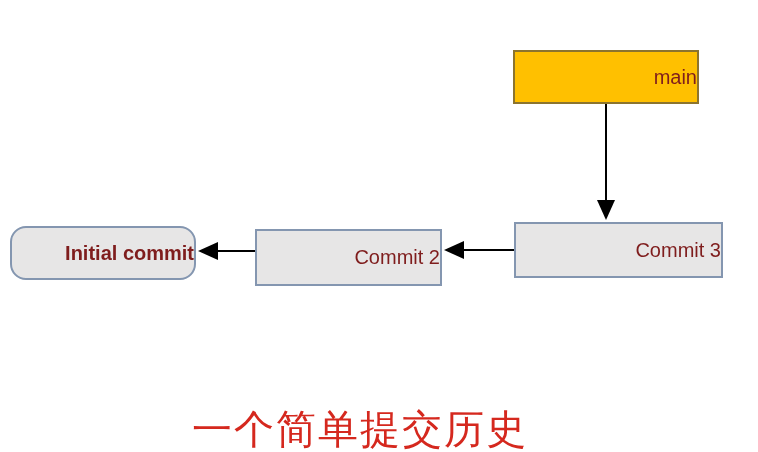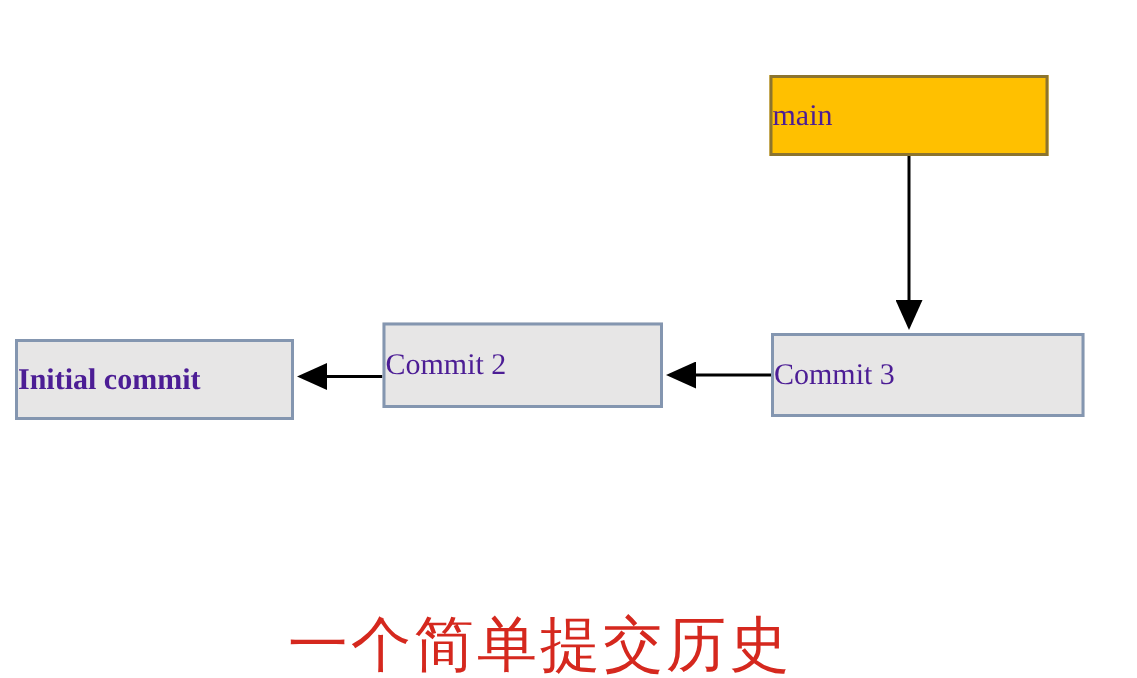--- a/index.html
+++ b/index.html
@@ -9,36 +9,35 @@
     width: 758px;
     height: 452px;
     background: #ffffff;
     overflow: hidden;
     font-family: "Liberation Sans", "DejaVu Sans", sans-serif;
   }
   .node {
     position: absolute;
     display: flex;
     align-items: center;
-    justify-content: flex-start;
+    justify-content: flex-end;
     font-size: 20px;
-    color: #4c1d95;
-    font-family: Liberation Serif, serif;
+    color: #7f1d1d;
   }
   .branch-node {
     left: 513px; top: 50px; width: 186px; height: 54px;
     background: #FFC000;
     border: 2px solid #8c742e;
   }
   .commit-node {
     background: #E7E6E6;
     border: 2px solid #8496B0;
   }
-  .node-initial { left: 10px;  top: 226px; width: 186px; height: 54px; font-weight: bold; }
-  .node-c2      { left: 255px; top: 215px; width: 187px; height: 57px; }
+  .node-initial { left: 10px;  top: 226px; width: 186px; height: 54px; font-weight: bold; border-radius: 16px; }
+  .node-c2      { left: 255px; top: 229px; width: 187px; height: 57px; }
   .node-c3      { left: 514px; top: 222px; width: 209px; height: 56px; }
   .arrows {
     position: absolute;
     left: 0; top: 0;
     width: 758px; height: 452px;
     pointer-events: none;
   }
   .caption {
     position: absolute;
     left: 0; top: 402px;

